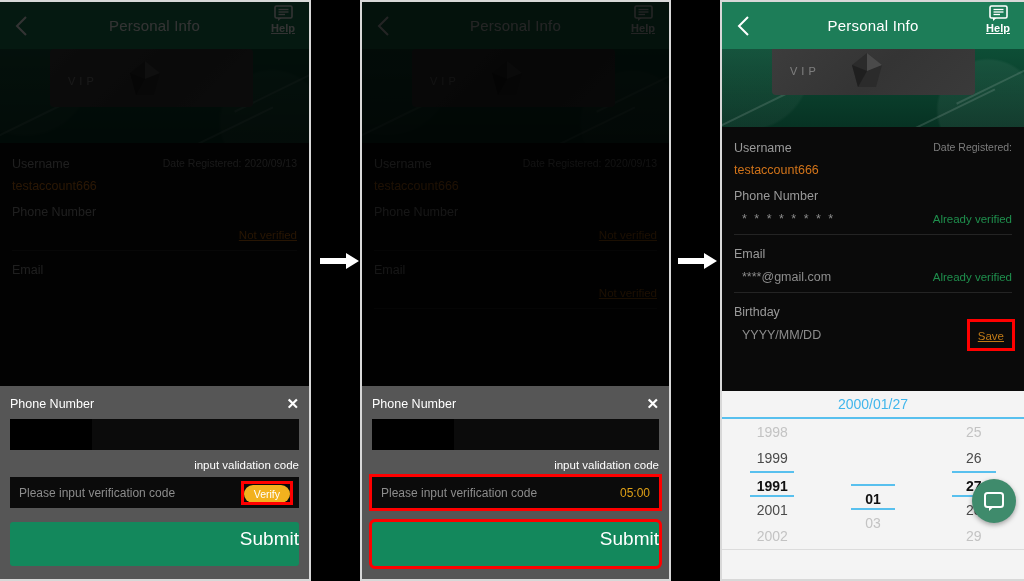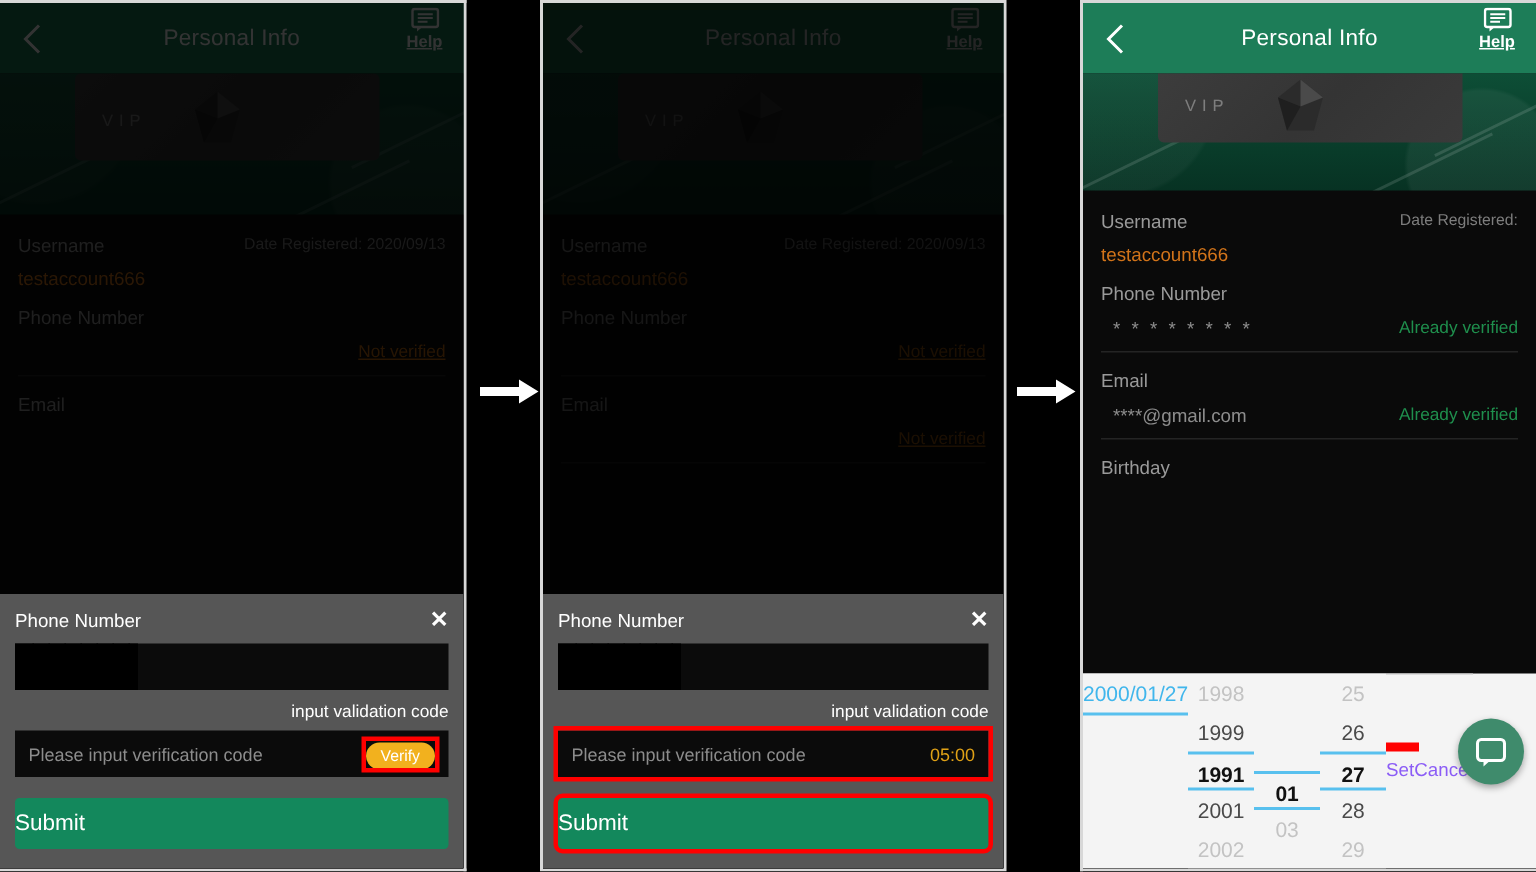--- a/index.html
+++ b/index.html
@@ -175,35 +175,35 @@
   .verify-btn {
     background: #f2b11e; color: #ffffff;
     font-size: 10.5px;
     border-radius: 10px;
     padding: 3px 10px;
   }
   .timer { color: #e0a116; font-size: 12px; }
   .submit {
     margin-top: 14px;
     background: #13885c; color: #ffffff;
-    font-size: 15px; text-align: left;
-    height: 34px; line-height: 34px;
+    font-size: 19px; text-align: right;
+    height: 44px; line-height: 34px;
     border-radius: 3px;
   }
 
   
   .hl { outline: 3px solid #ff0000; outline-offset: 0px; }
   .hl-wrap { position: relative; display: inline-block; }
 
   
   .picker {
     position: absolute; left: 0; right: 0; bottom: 0;
     background: #f4f4f4;
     z-index: 6;
-    display: flex; flex-direction: row;
+    display: flex; flex-direction: column;
   }
   .picker-head {
     height: 28px;
     display: flex; align-items: center; justify-content: center;
     color: #40b6ec; font-size: 14px;
     border-bottom: 2px solid #58c0ee;
     background: #f4f4f4;
   }
   .wheels {
     position: relative;
@@ -481,20 +481,26 @@
         <div class="block">
           <div class="lbl">Email</div>
           <div class="field">
             <span class="fval">****@gmail.com</span>
             <span class="st-ok">Already verified</span>
           </div>
         </div>
 
         <div class="block">
           <div class="lbl">Birthday</div>
+          <div class="field" style="border-bottom:none">
+            <span class="fval">YYYY/MM/DD</span>
+            <span class="hl-wrap hl" style="padding:4px 8px">
+              <span class="st-save">Save</span>
+            </span>
+          </div>
         </div>
       </div>
 
       <div class="chatfab">
         <svg width="22" height="21" viewBox="0 0 22 21">
           <rect x="2" y="2" width="18" height="14" rx="2.5" fill="none" stroke="#ffffff" stroke-width="2"></rect>
           <polygon points="6,16 6,20 10.5,16" fill="#ffffff"></polygon>
         </svg>
       </div>
 

